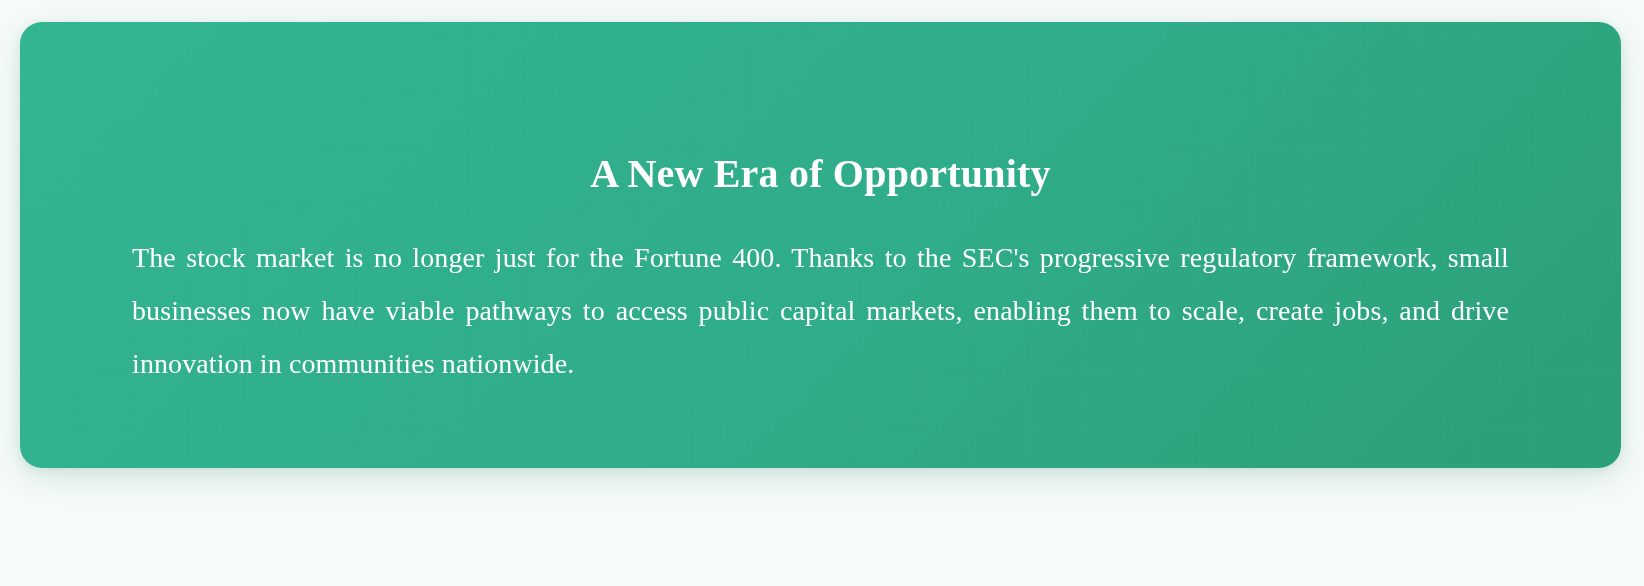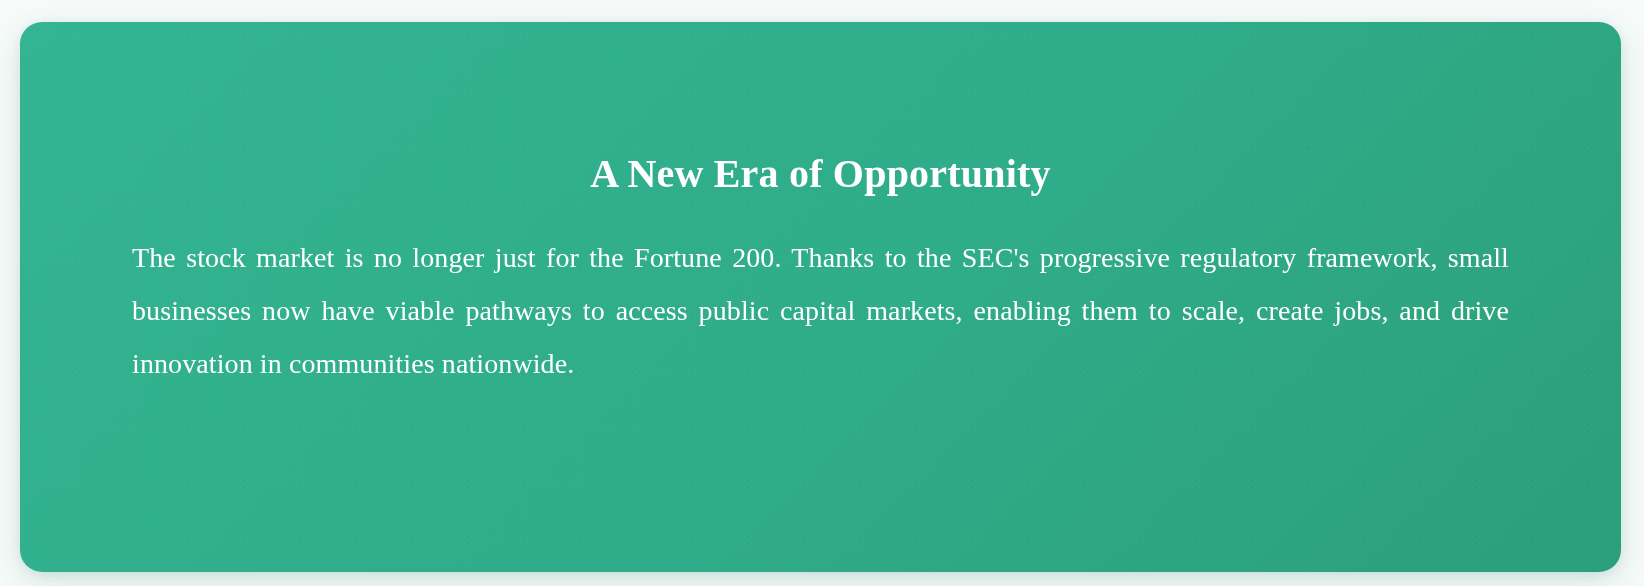--- a/index.html
+++ b/index.html
@@ -22,21 +22,21 @@
     box-sizing: border-box;
     background: #f7fbfa;
   }
 
   
   .callout-card {
     position: absolute;
     left: 20px;
     top: 22px;
     width: 1601px;
-    height: 550px;
+    height: 446px;
     box-sizing: border-box;
     border-radius: 22px;
     background:
       linear-gradient(135deg, #33b492 0%, #31b08e 28%, #2fac89 55%, #2da57f 80%, #2a9f79 100%);
     box-shadow:
       0 10px 34px rgba(30, 120, 96, 0.16),
       0 2px 10px rgba(30, 120, 96, 0.10);
     overflow: hidden;
   }
 
@@ -90,19 +90,19 @@
 <body>
 
 <div class="stage">
 
   <section class="callout-card">
 
     <div class="card-inner">
 
       <h1 class="callout-title">A New Era of Opportunity</h1>
 
-      <p class="callout-body">The stock market is no longer just for the Fortune 200. Thanks to the SEC's progressive regulatory framework, small businesses now have viable pathways to access public capital markets, enabling them to scale, create jobs, and drive innovation in communities nationwide.</p>
+      <p class="callout-body">The stock market is no longer just for the Fortune 400. Thanks to the SEC's progressive regulatory framework, small businesses now have viable pathways to access public capital markets, enabling them to scale, create jobs, and drive innovation in communities nationwide.</p>
 
     </div>
 
   </section>
 
 </div>
 
 </body></html>

